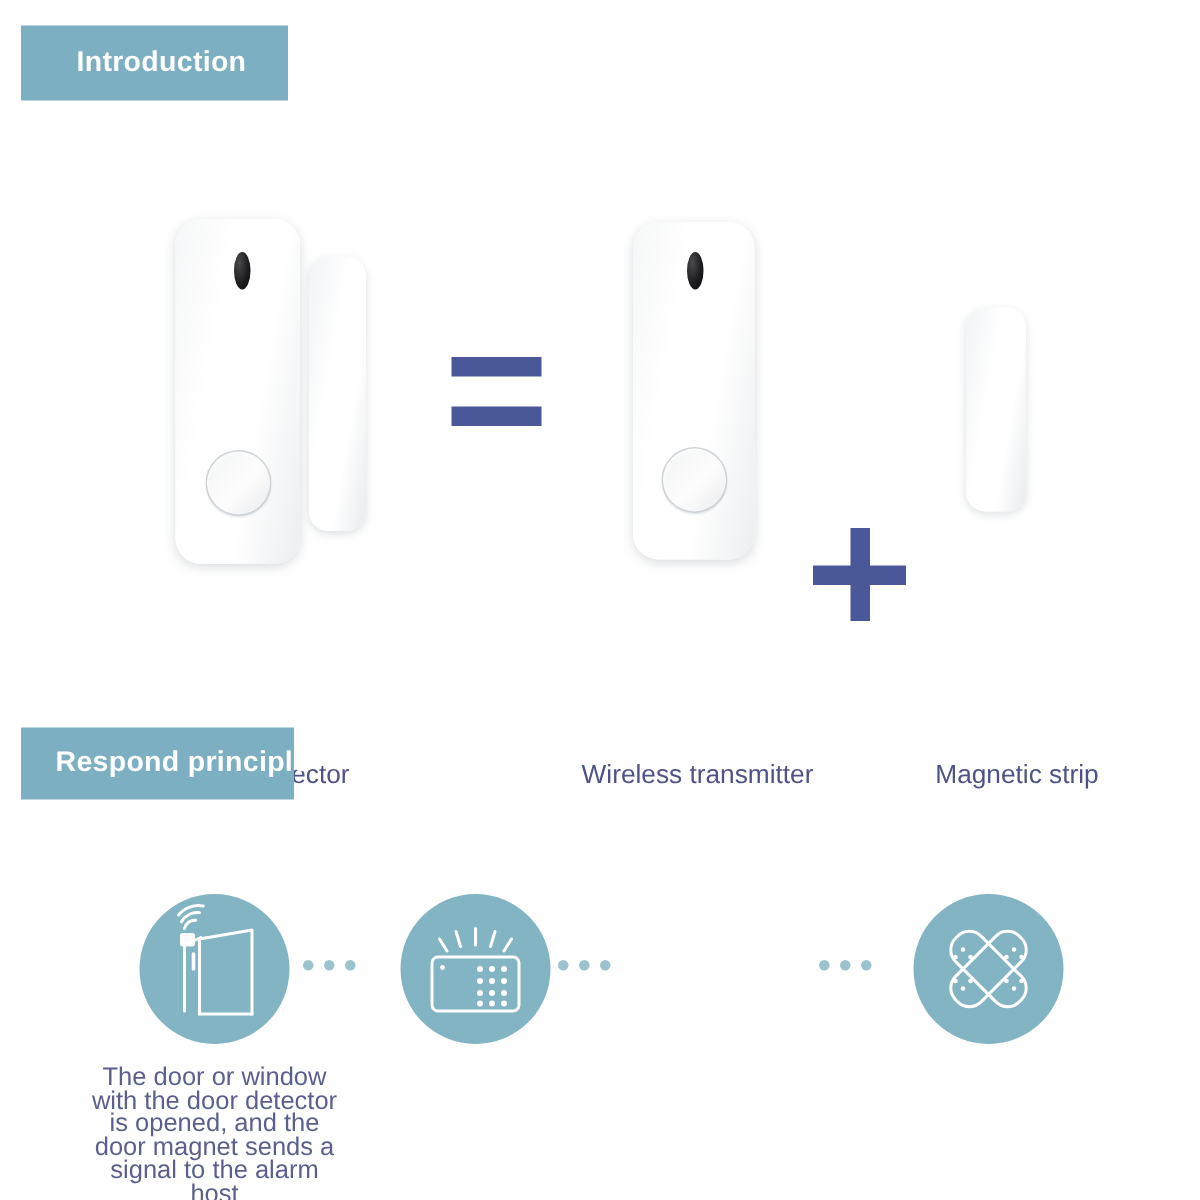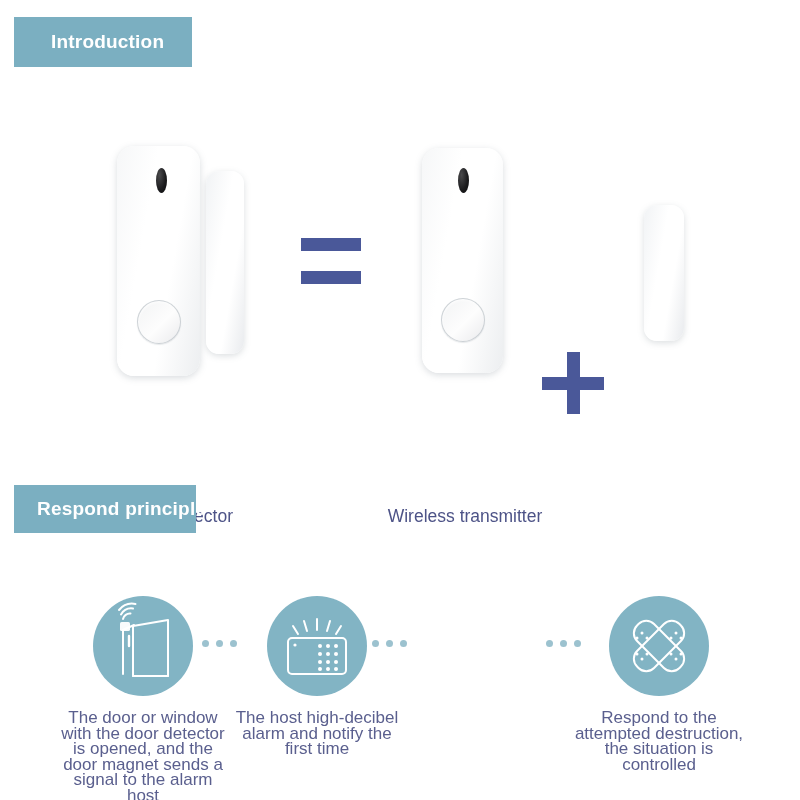--- a/index.html
+++ b/index.html
@@ -234,20 +234,21 @@
       <div class="strip-body" id="ms-body"></div>
     </div>
 
     <div class="operator" id="plus-sign">
       <div class="plus-h"></div>
       <div class="plus-v"></div>
     </div>
 
     <div class="product-label" id="label-door-detector">Door detector</div>
     <div class="product-label" id="label-wireless-transmitter">Wireless transmitter</div>
+    <div class="product-label" id="label-magnetic-strip">Magnetic strip</div>
   </div>
 
   <div class="banner" id="banner-working">
     <span class="banner-label">Respond principle</span>
   </div>
 
   <div class="steps">
 
     <div class="step" id="step-1">
       <div class="step-circle">
@@ -298,21 +299,20 @@
               <circle cx="69" cy="58" r="2"></circle>
             <circle cx="53" cy="66" r="2"></circle>
               <circle cx="61" cy="66" r="2"></circle>
               <circle cx="69" cy="66" r="2"></circle>
             <circle cx="53" cy="73" r="2"></circle>
               <circle cx="61" cy="73" r="2"></circle>
               <circle cx="69" cy="73" r="2"></circle>
           </g>
         </svg>
       </div>
-      <div class="step-caption">The host high-decibel alarm and notify the first time</div>
     </div>
 
     <div class="connector" id="connector-2">
       <i></i>
       <i></i>
       <i></i>
     </div>
 
 
     <div class="connector" id="connector-3">
@@ -337,16 +337,15 @@
               <circle cx="72" cy="42" r="1.5"></circle>
             <circle cx="33" cy="63" r="1.5"></circle>
               <circle cx="38" cy="58" r="1.5"></circle>
               <circle cx="28" cy="58" r="1.5"></circle>
             <circle cx="67" cy="63" r="1.5"></circle>
               <circle cx="62" cy="58" r="1.5"></circle>
               <circle cx="72" cy="58" r="1.5"></circle>
           </g>
         </svg>
       </div>
-      <div class="step-caption">Respond to the attempted destruction, the situation is controlled</div>
     </div>
   </div>
 </div>
 
 </body></html>

